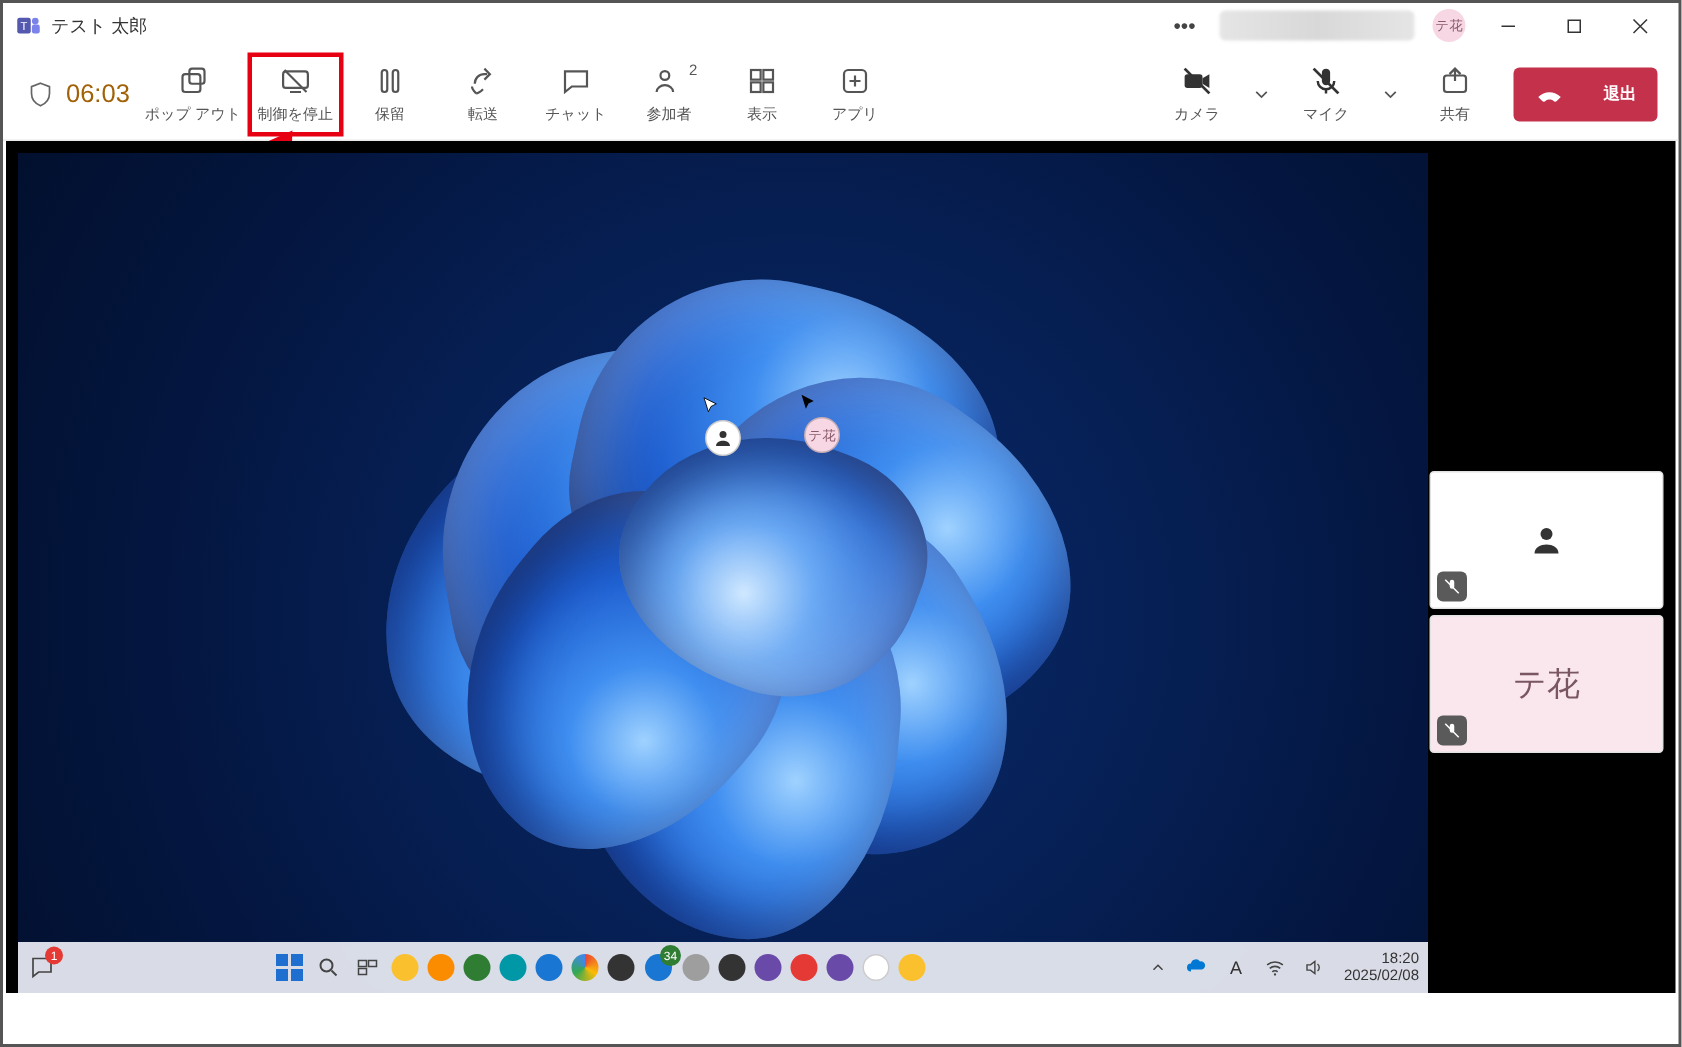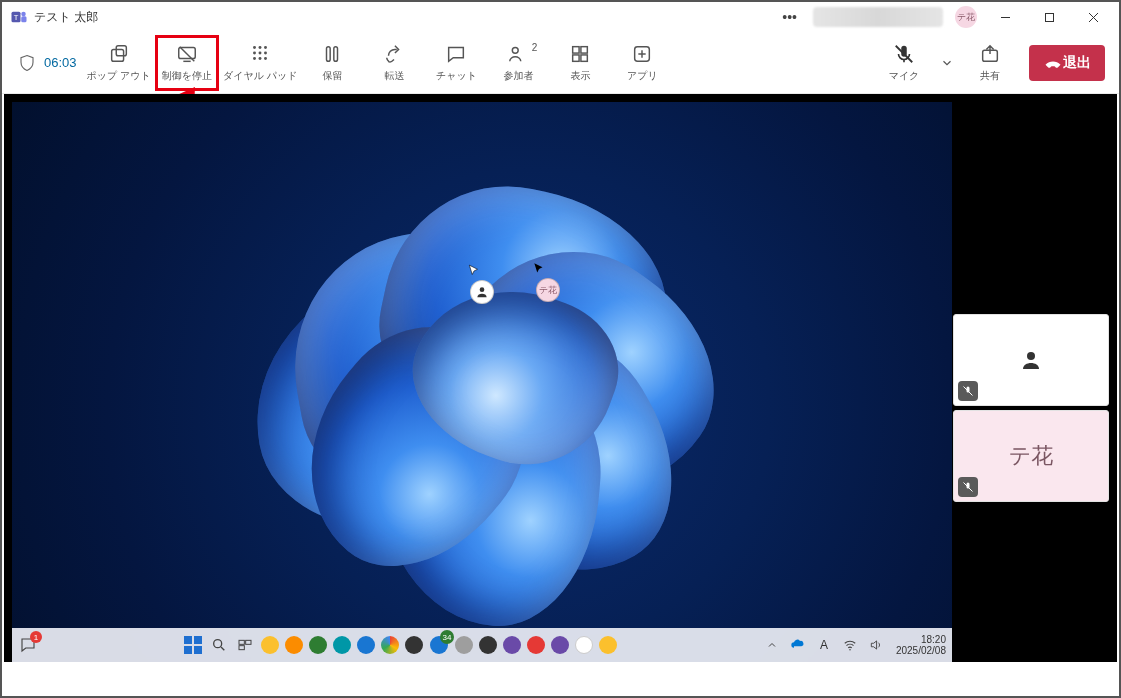--- a/index.html
+++ b/index.html
@@ -30,37 +30,37 @@
     color: #333;
   }
   .titlebar .win-btn svg { width: 11px; height: 11px; }
 
   
   .toolbar {
     height: 62px; display: flex; align-items: center; padding: 0 6px;
     border-bottom: 1px solid #eaeaea; gap: 0;
   }
   .toolbar .shield { width: 20px; margin: 0 6px 0 10px; color:#555;}
-  .toolbar .timer { font-size: 13px; color:#0369a1; margin-right: 6px; }
+  .toolbar .timer { font-size: 17px; color:#a16207; margin-right: 6px; }
   .toolbar .tb-btn {
     min-width: 62px; height: 56px; display: flex; flex-direction: column;
     align-items: center; justify-content: center; gap: 4px;
     font-size: 10px; color: #555; position: relative; padding: 0 4px;
   }
   .toolbar .tb-btn .ic { width: 22px; height: 22px; color:#555; display:flex; align-items:center; justify-content:center;}
   .toolbar .tb-btn.highlight { border: 3px solid #e60012; }
   .toolbar .sep { flex: 1 1 auto; }
   .toolbar .split {
     display: flex; align-items: center; height: 56px;
   }
   .toolbar .split .chev { width: 24px; color:#555; display:flex; align-items:center; justify-content:center;}
   .toolbar .leave-btn {
     background: #c4314b; color: #fff; border-radius: 4px;
-    height: 36px; padding: 0 14px; display: flex; align-items: center; gap: 0;
-    font-size: 14px; font-weight: 700; margin: 0 8px;
+    height: 36px; padding: 0 14px; display: flex; align-items: center; gap: 26px;
+    font-size: 11px; font-weight: 700; margin: 0 8px;
   }
   .toolbar .leave-btn .ic { width: 20px; height: 20px; }
 
   
   .content {
     position: absolute; left: 2px; right: 2px; top: 92px; bottom: 34px;
     background: #000;
   }
   
   .shared {
@@ -208,36 +208,20 @@
       <span class="ic">
         <svg viewBox="0 0 24 24">
             <rect x="3" y="5" width="18" height="12" rx="2" fill="none" stroke="#555" stroke-width="1.6"></rect>
             <path d="M8 20h8" stroke="#555" stroke-width="1.6"></path>
             <path d="M4 4l16 16" stroke="#555" stroke-width="1.6"></path>
           </svg>
       </span>
       <span>制御を停止</span>
     </div>
 
-    <div class="tb-btn">
-      <span class="ic">
-        <svg viewBox="0 0 24 24" fill="#555">
-            <circle cx="6" cy="5" r="1.6"></circle>
-            <circle cx="12" cy="5" r="1.6"></circle>
-            <circle cx="18" cy="5" r="1.6"></circle>
-            <circle cx="6" cy="11" r="1.6"></circle>
-            <circle cx="12" cy="11" r="1.6"></circle>
-            <circle cx="18" cy="11" r="1.6"></circle>
-            <circle cx="6" cy="17" r="1.6"></circle>
-            <circle cx="12" cy="17" r="1.6"></circle>
-            <circle cx="18" cy="17" r="1.6"></circle>
-          </svg>
-      </span>
-      <span>ダイヤル パッド</span>
-    </div>
 
     <div class="tb-btn">
       <span class="ic">
         <svg viewBox="0 0 24 24">
             <rect x="6" y="4" width="4" height="16" rx="2" fill="none" stroke="#555" stroke-width="1.6"></rect>
             <rect x="14" y="4" width="4" height="16" rx="2" fill="none" stroke="#555" stroke-width="1.6"></rect>
           </svg>
       </span>
       <span>保留</span>
     </div>
@@ -292,20 +276,37 @@
             <rect x="4" y="4" width="16" height="16" rx="3" fill="none" stroke="#555" stroke-width="1.6"></rect>
             <path d="M12 8v8M8 12h8" stroke="#555" stroke-width="1.6"></path>
           </svg>
       </span>
       <span>アプリ</span>
     </div>
 
 
     <span class="sep"></span>
 
+    <div class="split">
+      <div class="tb-btn">
+        <span class="ic">
+          <svg viewBox="0 0 24 24">
+              <rect x="3" y="7" width="13" height="10" rx="2" fill="#333"></rect>
+              <path d="M16 10l5-3v10l-5-3z" fill="#333"></path>
+              <path d="M3 3l18 18" stroke="#333" stroke-width="2"></path>
+            </svg>
+        </span>
+        <span>カメラ</span>
+      </div>
+      <span class="chev">
+        <svg viewBox="0 0 24 24" width="14" height="14">
+            <path d="M6 9l6 6 6-6" fill="none" stroke="#555" stroke-width="2"></path>
+          </svg>
+      </span>
+    </div>
 
     <div class="split">
       <div class="tb-btn">
         <span class="ic">
           <svg viewBox="0 0 24 24">
               <rect x="9" y="3" width="6" height="12" rx="3" fill="#333"></rect>
               <path d="M6 12a6 6 0 0012 0" fill="none" stroke="#333" stroke-width="1.8"></path>
               <path d="M12 18v3" stroke="#333" stroke-width="1.8"></path>
               <path d="M3 3l18 18" stroke="#333" stroke-width="2"></path>
             </svg>

